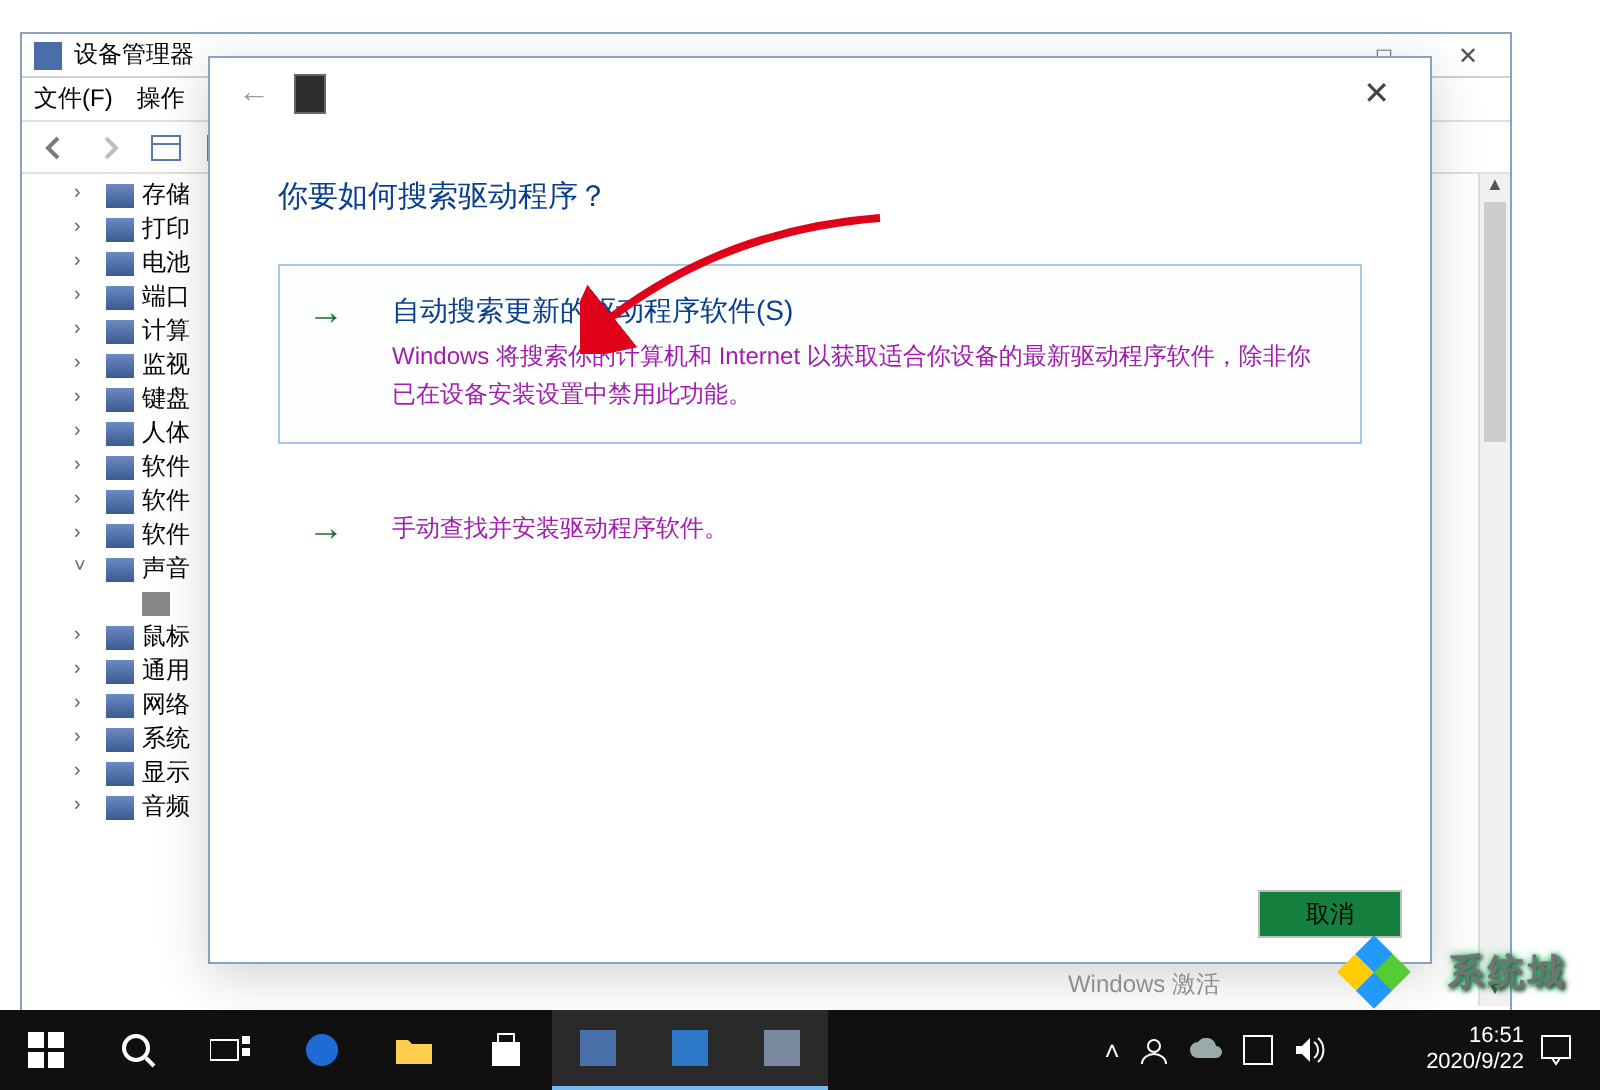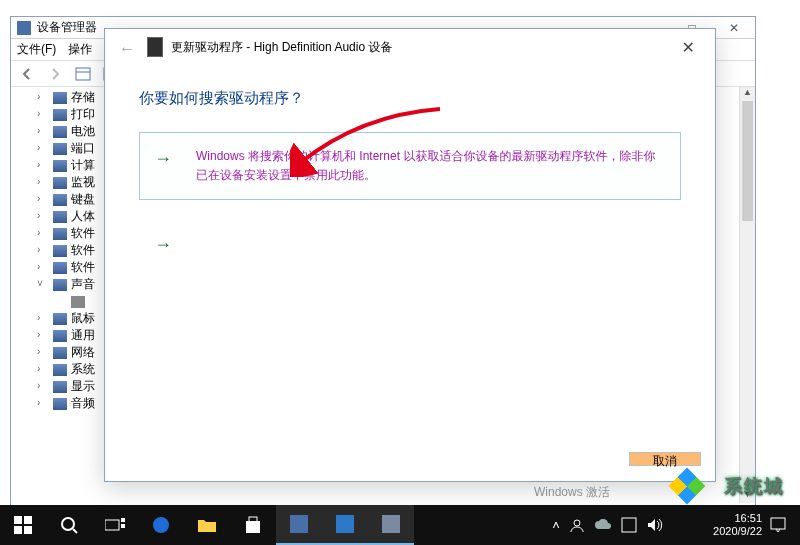--- a/index.html
+++ b/index.html
@@ -75,21 +75,21 @@
   .opt.sel { border-color: #a9c6ef; background: #fdfefe; }
   .opt .arrow {
     position: absolute; left: 14px; top: 14px; color: #1b6e3a; font-size: 18px; line-height: 18px;
   }
   .opt .t { color: #0a3e8f; font-size: 14px; margin-bottom: 4px; }
   .opt .d { color: #a21caf; font-size: 12px; line-height: 1.6; }
   .dlg .btnbar{
     position:absolute; right:14px; bottom:12px;
   }
   .dlg .btn{
-    min-width:72px; height:14px; font-size:12px; background:#fdba74; border:1px solid #bfbfbf;
+    min-width:72px; height:24px; font-size:12px; background:#15803d; border:1px solid #bfbfbf;
     padding:0 14px;
   }
 
   
   .redarrow{ position:absolute; left:290px; top:105px; pointer-events:none; }
 
   
   .taskbar{
     position:absolute; left:0; right:0; bottom:0; height:40px; background:#101010;
     display:flex; align-items:center; color:#fff;
@@ -254,33 +254,34 @@
     <div class="arr">▲</div>
     <div class="thumb"></div>
     <div class="arr" style="position:absolute;bottom:0;left:0;right:0">▼</div>
   </div>
 </div>
 
 <div class="dlg">
   <div class="hdr">
     <span class="back">←</span>
     <span class="devico"></span>
-    <span>更新驱动程序 - High Definition Audio 设备</span>
     <span class="close">✕</span>
   </div>
   <div class="body">
     <div class="q">你要如何搜索驱动程序？</div>
 
     <div class="opt sel">
       <span class="arrow">→</span>
+      <div class="t">自动搜索更新的驱动程序软件(S)</div>
       <div class="d">Windows 将搜索你的计算机和 Internet 以获取适合你设备的最新驱动程序软件，除非你已在设备安装设置中禁用此功能。</div>
     </div>
 
     <div class="opt" style="border-color:transparent">
       <span class="arrow">→</span>
+      <div class="d">手动查找并安装驱动程序软件。</div>
     </div>
   </div>
   <div class="btnbar">
     <button class="btn">取消</button>
   </div>
 </div>
 
 <svg class="redarrow" width="160" height="72">
   <defs>
     <marker id="ah" markerWidth="12" markerHeight="12" refX="2" refY="5" orient="auto">

